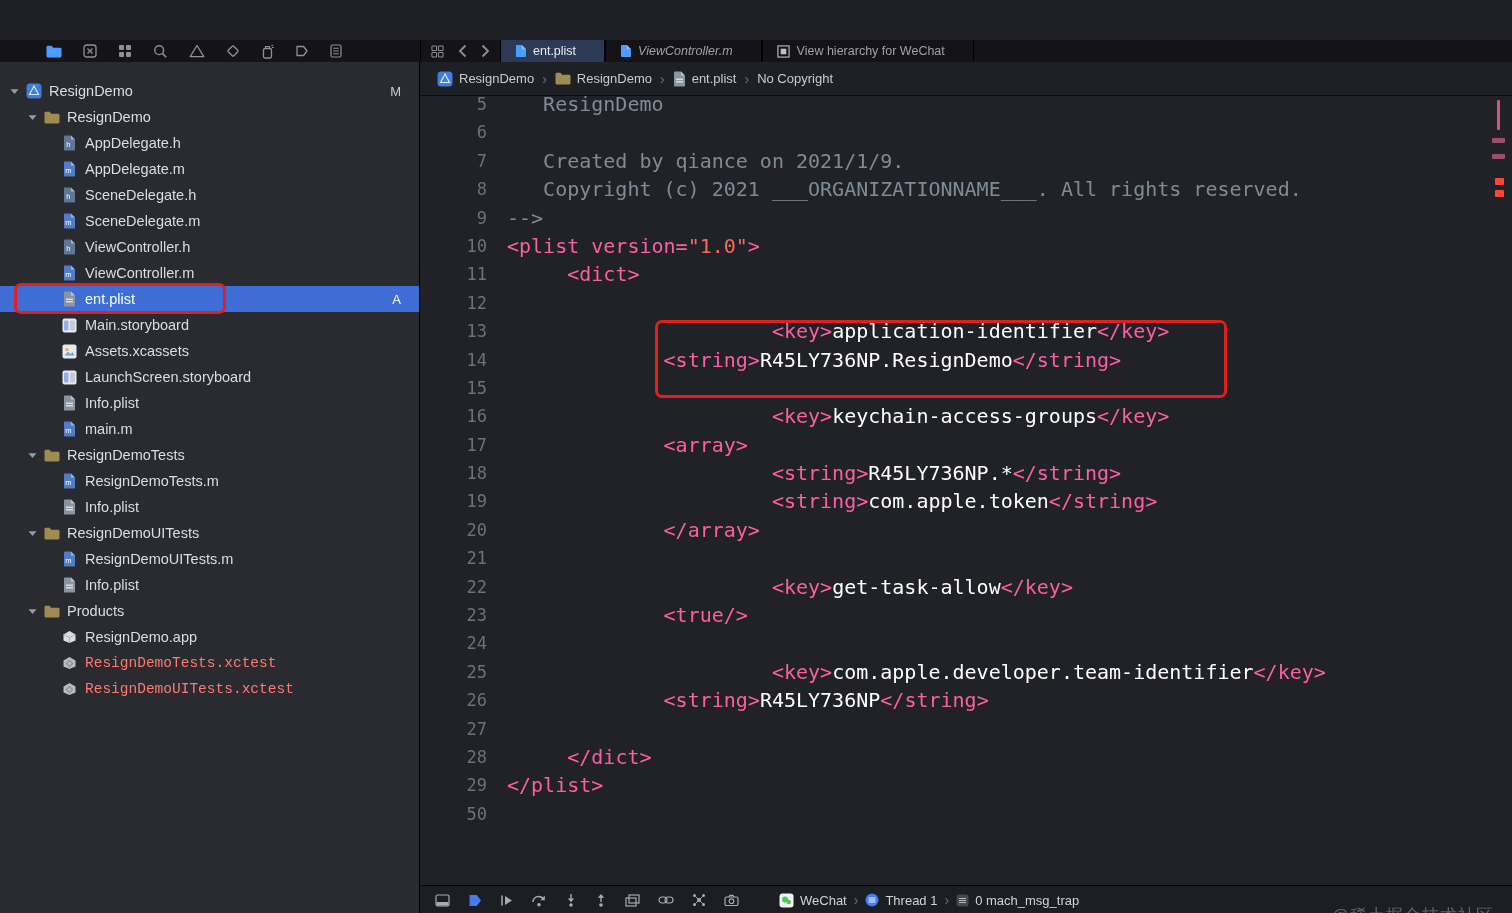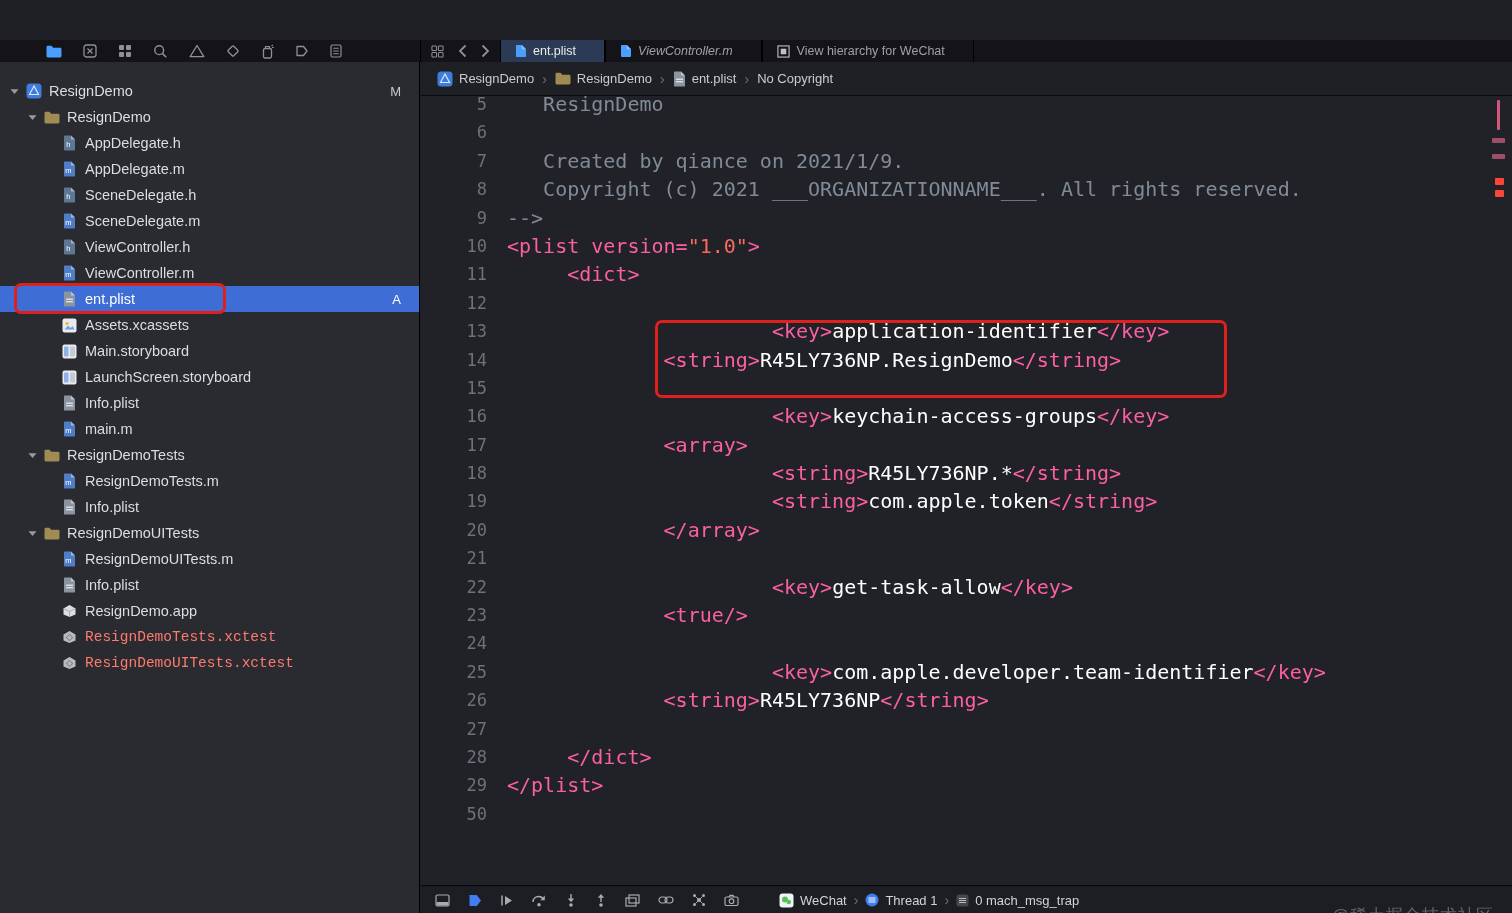--- a/index.html
+++ b/index.html
@@ -285,46 +285,46 @@
           </span>
           <span class="slabel">ent.plist</span>
           <span class="sbadge">A</span>
           <div class="red-outline sidebar-red"></div>
         </div>
         <div class="srow" style="padding-left: 42px;">
           <span class="chev"></span>
           <span class="ic fic">
             <svg width="15" height="15" viewBox="0 0 15 15">
               <rect x="0.5" y="0.5" width="14" height="14" rx="2" fill="#e9eaee"></rect>
+              <rect x="2" y="2.5" width="4.5" height="10" rx="1" fill="#8fb1e8"></rect>
+              <rect x="8" y="2.5" width="5" height="10" rx="1" fill="#c3cbd8"></rect>
+            </svg>
+          </span>
+          <span class="slabel">Main.storyboard</span>
+        </div>
+        <div class="srow" style="padding-left: 42px;">
+          <span class="chev"></span>
+          <span class="ic fic">
+            <svg width="15" height="15" viewBox="0 0 15 15">
+              <rect x="0.5" y="0.5" width="14" height="14" rx="2" fill="#e9eaee"></rect>
               <circle cx="5" cy="5.5" r="1.6" fill="#f0b429"></circle>
               <path d="M2.5 11.5 6 7.5l2.5 2.5 2-2 2 3.5z" fill="#6fa3e0"></path>
             </svg>
           </span>
           <span class="slabel">Assets.xcassets</span>
         </div>
         <div class="srow" style="padding-left: 42px;">
           <span class="chev"></span>
           <span class="ic fic">
             <svg width="15" height="15" viewBox="0 0 15 15">
               <rect x="0.5" y="0.5" width="14" height="14" rx="2" fill="#e9eaee"></rect>
               <rect x="2" y="2.5" width="4.5" height="10" rx="1" fill="#8fb1e8"></rect>
               <rect x="8" y="2.5" width="5" height="10" rx="1" fill="#c3cbd8"></rect>
             </svg>
           </span>
-          <span class="slabel">Main.storyboard</span>
-        </div>
-        <div class="srow" style="padding-left: 42px;">
-          <span class="chev"></span>
-          <span class="ic fic">
-            <svg width="15" height="15" viewBox="0 0 15 15">
-              <rect x="0.5" y="0.5" width="14" height="14" rx="2" fill="#e9eaee"></rect>
-              <rect x="2" y="2.5" width="4.5" height="10" rx="1" fill="#8fb1e8"></rect>
-              <rect x="8" y="2.5" width="5" height="10" rx="1" fill="#c3cbd8"></rect>
-            </svg>
-          </span>
           <span class="slabel">LaunchScreen.storyboard</span>
         </div>
         <div class="srow" style="padding-left: 42px;">
           <span class="chev"></span>
           <span class="ic fic">
             <svg width="13" height="16" viewBox="0 0 13 16">
               <path d="M1 1.5C1 .9 1.4.5 2 .5h6L12 4.5V14.5c0 .6-.4 1-1 1H2c-.6 0-1-.4-1-1z" fill="#8b94a1"></path>
               <path d="M8 .5 12 4.5H8z" fill="rgba(255,255,255,.45)"></path>
               <path d="M3 8.2h7M3 10.8h7" stroke="#fff" stroke-width="1"></path>
             </svg>
@@ -404,20 +404,33 @@
         <div class="srow" style="padding-left: 42px;">
           <span class="chev"></span>
           <span class="ic fic">
             <svg width="13" height="16" viewBox="0 0 13 16">
               <path d="M1 1.5C1 .9 1.4.5 2 .5h6L12 4.5V14.5c0 .6-.4 1-1 1H2c-.6 0-1-.4-1-1z" fill="#8b94a1"></path>
               <path d="M8 .5 12 4.5H8z" fill="rgba(255,255,255,.45)"></path>
               <path d="M3 8.2h7M3 10.8h7" stroke="#fff" stroke-width="1"></path>
             </svg>
           </span>
           <span class="slabel">Info.plist</span>
+        </div>
+        <div class="srow" style="padding-left: 24px;">
+          <span class="ic chev">
+            <svg width="9" height="7" viewBox="0 0 9 7">
+              <path d="M0.5 1.2h8L4.5 6z" fill="#9a9ba0"></path>
+            </svg>
+          </span>
+          <span class="ic fic">
+            <svg width="16" height="13" viewBox="0 0 16 13">
+              <path d="M.5 2.2C.5 1.4 1.1.8 1.9.8h3.6l1.7 1.9h6.9c.8 0 1.4.6 1.4 1.4v7c0 .8-.6 1.4-1.4 1.4H1.9C1.1 12.5.5 11.9.5 11.1z" fill="#a08b52"></path>
+            </svg>
+          </span>
+          <span class="slabel">Products</span>
         </div>
         <div class="srow" style="padding-left: 42px;">
           <span class="chev"></span>
           <span class="ic fic">
             <svg width="15" height="14" viewBox="0 0 15 14">
               <path d="M1.5 4.5 7.5 1l6 3.5v6L7.5 13l-6-2.5z" fill="#dddee3"></path>
               <path d="M1.5 4.5 7.5 7.5l6-3M7.5 7.5V13" fill="none" stroke="#9fa1a8" stroke-width="0.8"></path>
             </svg>
           </span>
           <span class="slabel">ResignDemo.app</span>

